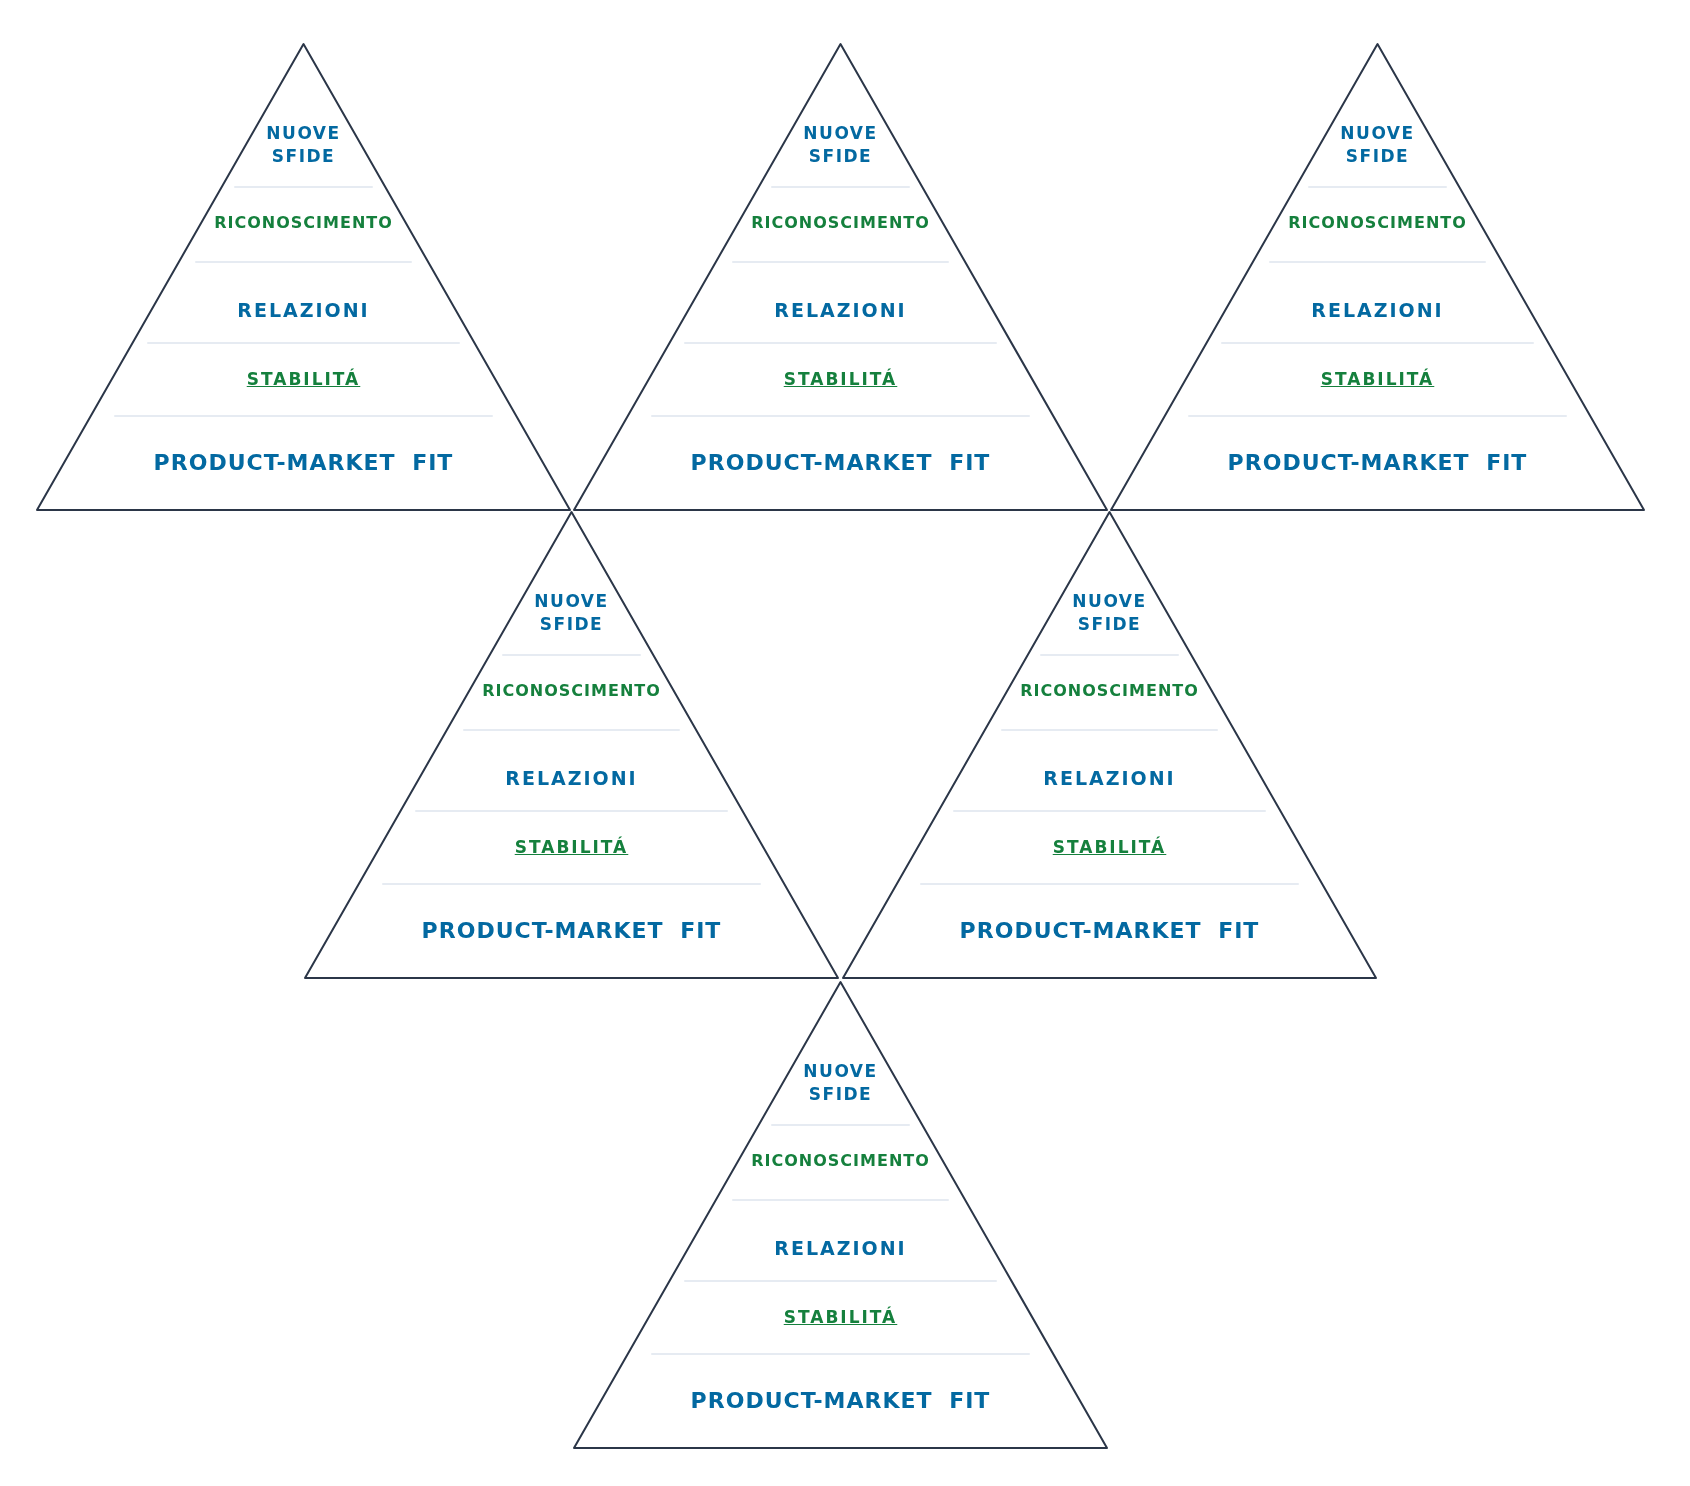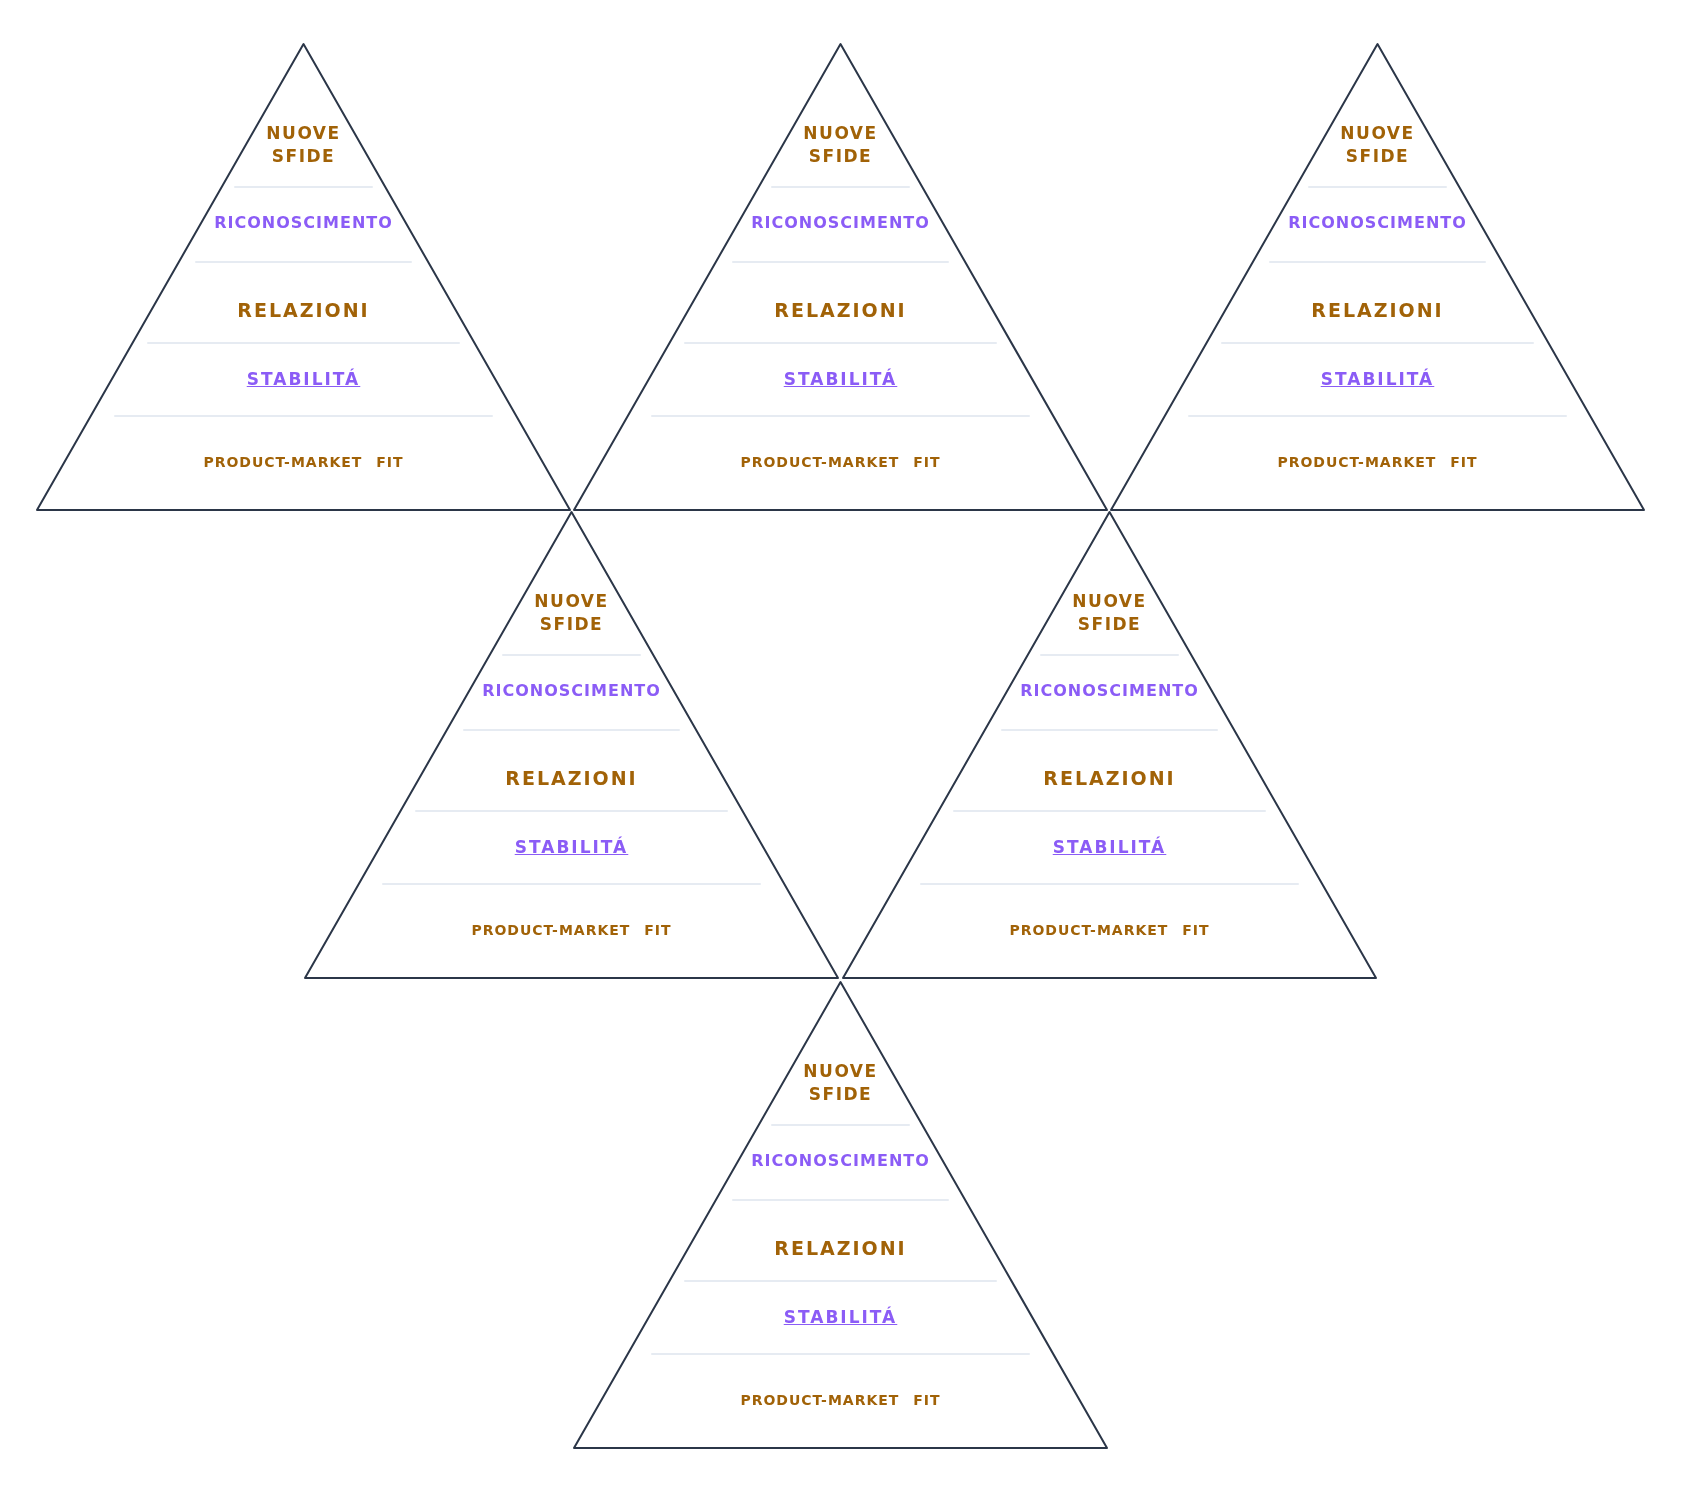--- a/index.html
+++ b/index.html
@@ -47,31 +47,31 @@
     stroke-linecap: round;
   }
 
   .lvl {
     position: absolute;
     left: 0;
     width: 100%;
     text-align: center;
     transform: translateY(-50%);
     font-weight: bold;
-    color: #a16207;
+    color: #0369a1;
     letter-spacing: 1.5px;
     pointer-events: none;
   }
-  .tone-light { color: #8b5cf6; text-align: center; }
+  .tone-light { color: #15803d; text-align: center; }
 
   .lvl1 { top: 103px; font-size: 17px; line-height: 23px; white-space: pre-line; }
   .lvl2 { top: 180px; font-size: 16px; letter-spacing: 1px; }
   .lvl3 { top: 268px; font-size: 19px; letter-spacing: 2px; }
   .lvl4 { top: 337px; font-size: 17px; letter-spacing: 2px; text-decoration: underline; }
-  .lvl5 { top: 420px; font-size: 14px; letter-spacing: 1px; word-spacing: 8px; }
+  .lvl5 { top: 420px; font-size: 22px; letter-spacing: 1px; word-spacing: 8px; }
 </style>
 </head>
 <body>
 
 <div class="canvas">
 
   <div class="pyramid p1">
     <svg class="tri-svg" viewBox="0 0 537 470">
       <polygon class="outline" points="268.5,2 2,468 535,468"></polygon>
       <line class="divider" x1="200" y1="145" x2="337" y2="145"></line>

